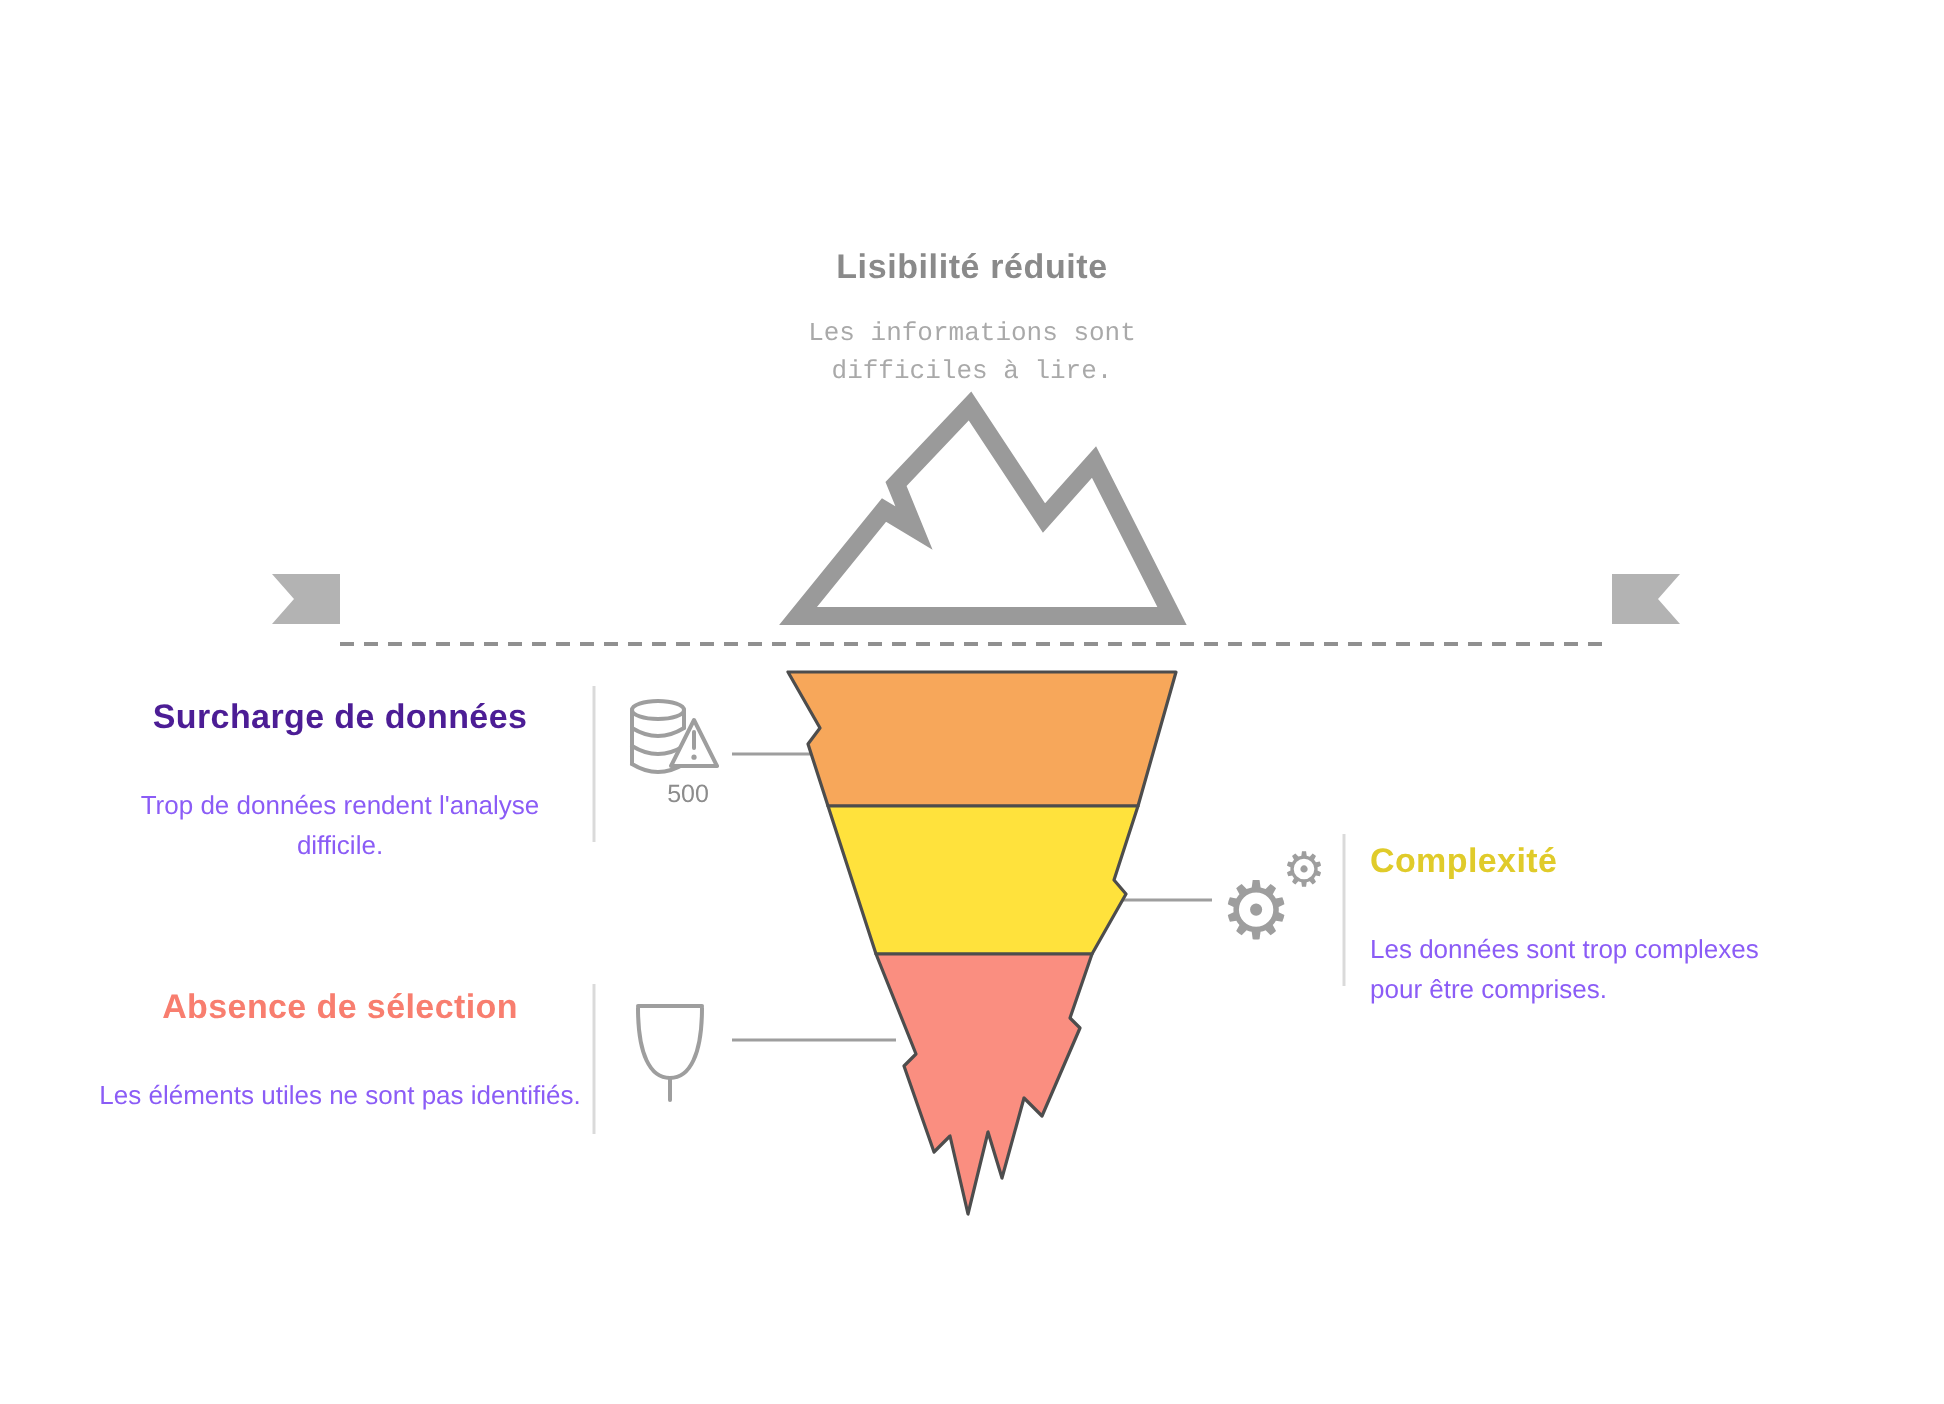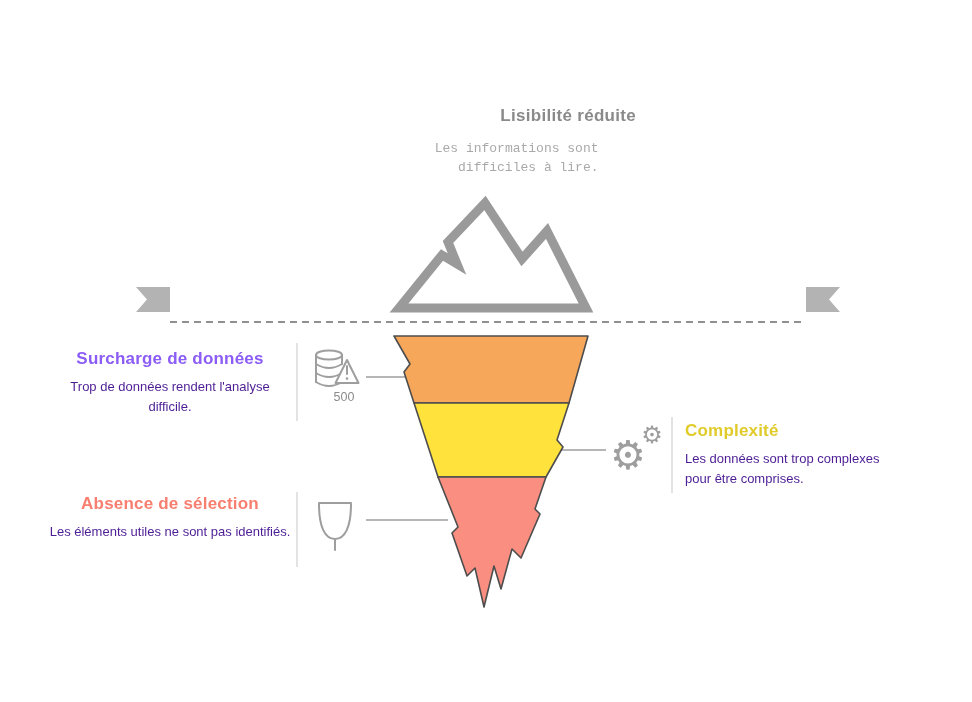--- a/index.html
+++ b/index.html
@@ -7,27 +7,27 @@
     position: relative;
     width: 972px;
     height: 702px;
     background: #ffffff;
     font-family: "Liberation Sans", sans-serif;
     overflow: hidden;
   }
   .art { position: absolute; left: 0; top: 0; }
   svg text { font-family: "Liberation Sans", sans-serif; }
 
-  .header-block { position: absolute; left: 336px; top: 106px; width: 300px; text-align: right; }
+  .header-block { position: absolute; left: 336px; top: 124px; width: 300px; text-align: center; }
   .header-block h1 { margin: 0; font-size: 17px; font-weight: 700; color: #8A8A8A; letter-spacing: .3px; }
   .header-block p { margin: 14px auto 0; width: 225px; font-size: 13px; line-height: 1.45; color: #A9A9A9; font-family: Liberation Mono, monospace; }
 
   .label-block { position: absolute; }
   .label-block h2 { margin: 0; font-size: 17px; font-weight: 700; letter-spacing: .2px; }
-  .label-block p { margin: 8px auto 0; font-size: 13px; line-height: 1.5; color: #4c1d95; }
+  .label-block p { margin: 24px auto 0; font-size: 13px; line-height: 1.5; color: #8b5cf6; }
   .centered { text-align: center; }
 </style>
 </head>
 <body>
 
 <div class="canvas">
 
   <svg class="art" width="972" height="702" viewBox="0 0 972 702">
 
     <line x1="170" y1="322" x2="806" y2="322" stroke="#909090" stroke-width="2" stroke-dasharray="7 5"></line>
@@ -73,21 +73,21 @@
       <path d="M335 539 V550"></path>
     </g>
   </svg>
 
   <div class="header-block">
     <h1>Lisibilité réduite</h1>
     <p>Les informations sont difficiles à lire.</p>
   </div>
 
   <div class="label-block centered" style="left:48px; top:349px; width:244px;">
-    <h2 style="color: #8b5cf6;">Surcharge de données</h2>
+    <h2 style="color: #4c1d95;">Surcharge de données</h2>
     <p>Trop de données rendent l'analyse difficile.</p>
   </div>
 
   <div class="label-block centered" style="left:48px; top:494px; width:244px;">
     <h2 style="color: rgb(248, 126, 111);">Absence de sélection</h2>
     <p>Les éléments utiles ne sont pas identifiés.</p>
   </div>
 
   <div class="label-block" style="left:685px; top:421px; width:210px;">
     <h2 style="color: rgb(224, 203, 42);">Complexité</h2>

